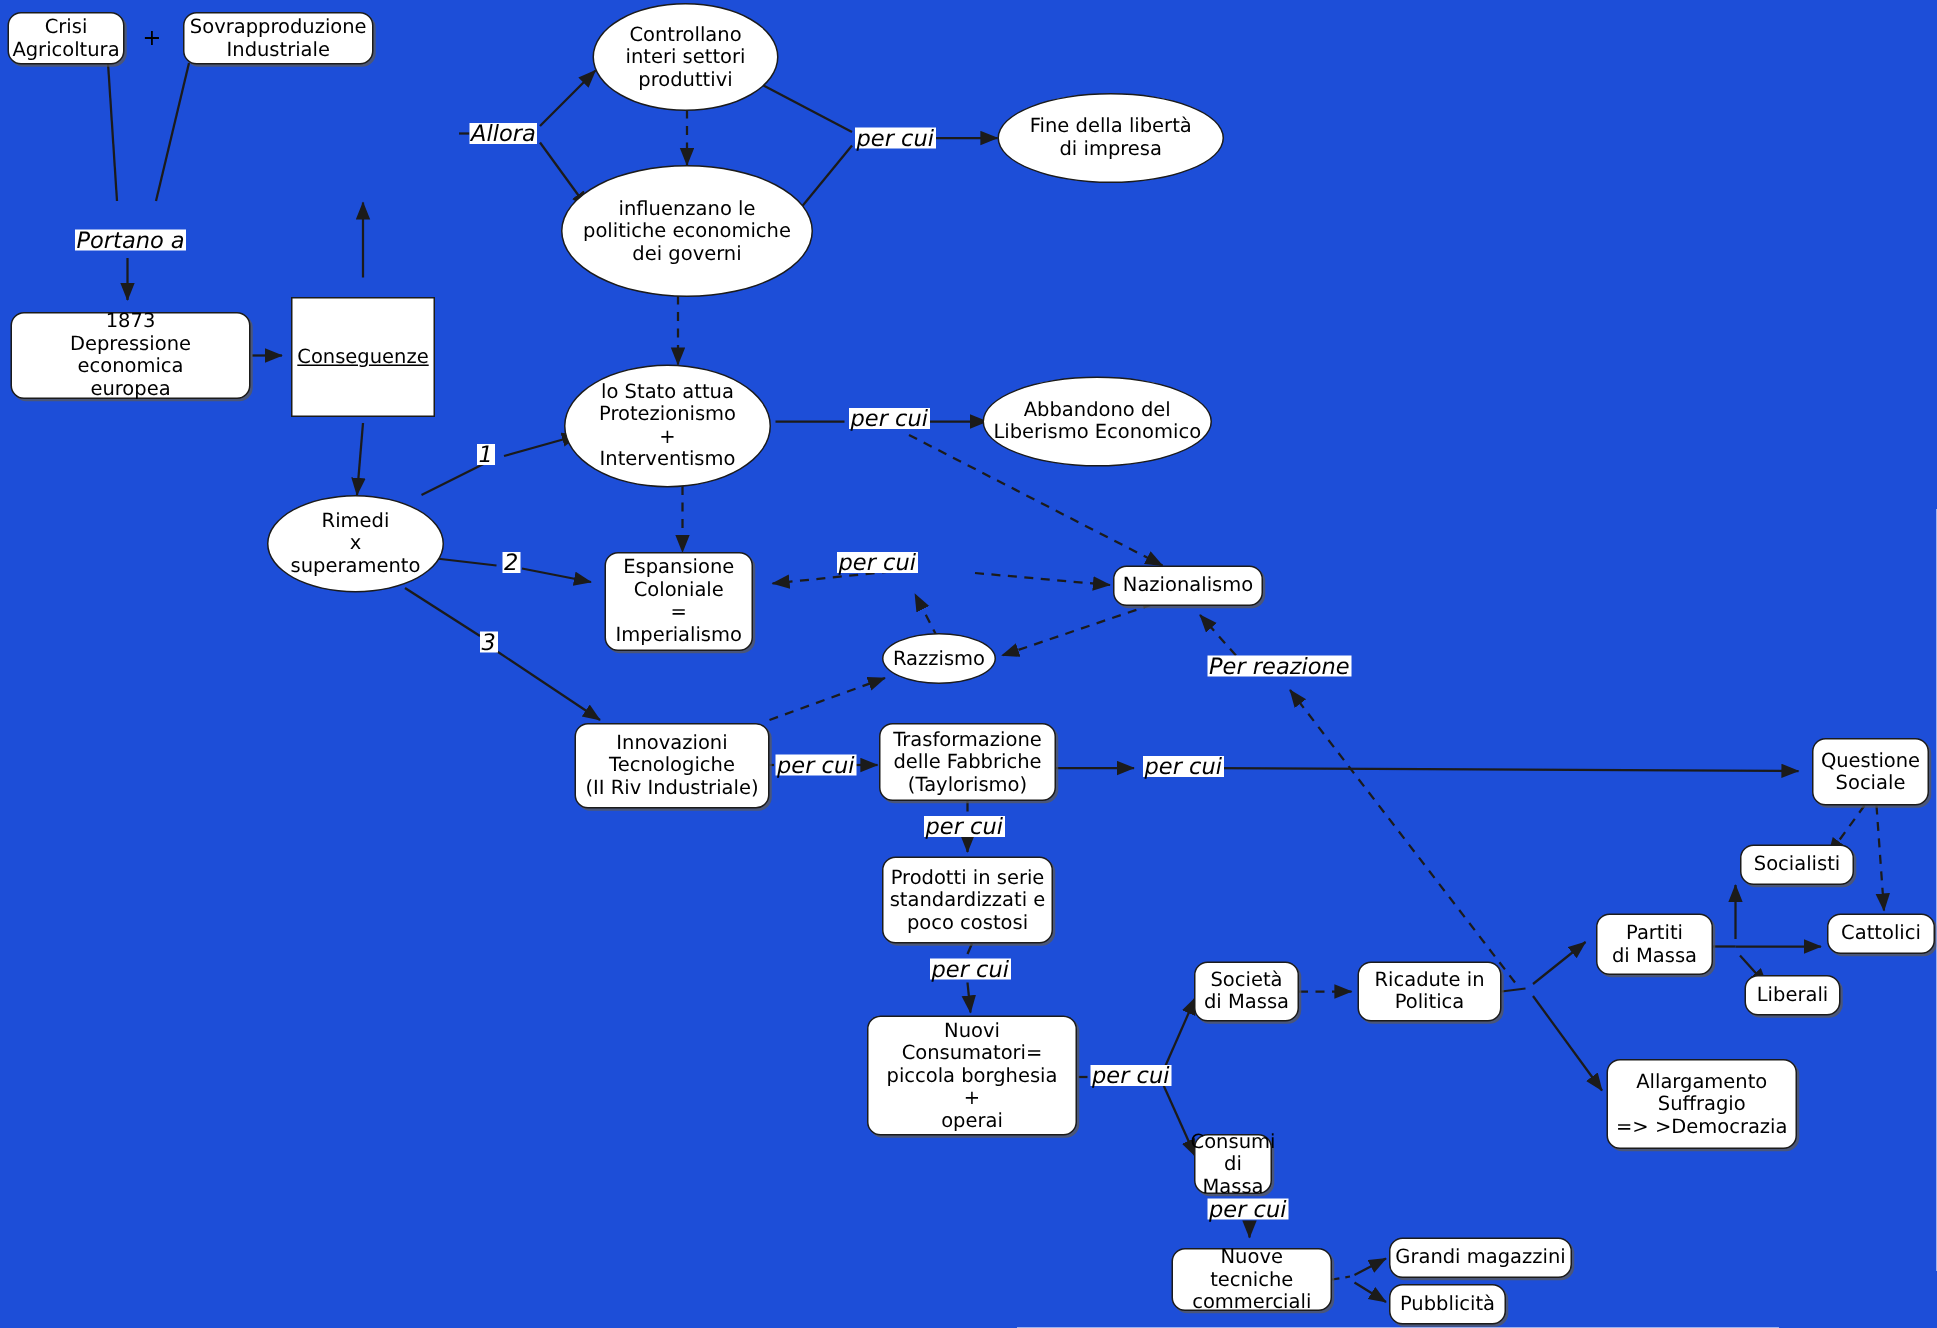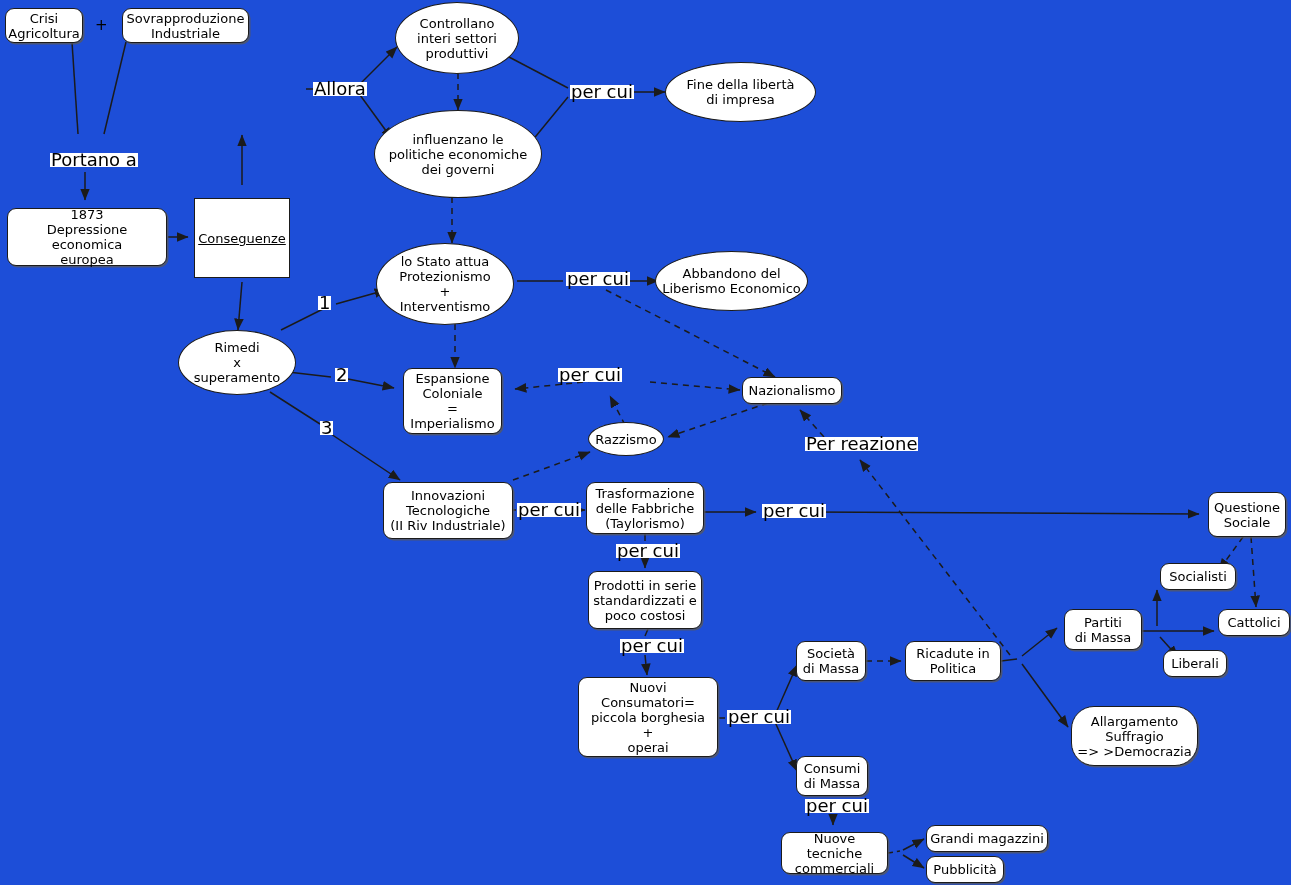--- a/index.html
+++ b/index.html
@@ -7,22 +7,22 @@
   #canvas{position:relative;width:1291px;height:885px;background:#1d4ed8;overflow:hidden;}
   svg#edges{position:absolute;left:0;top:0;width:1291px;height:885px;}
   .node{position:absolute;box-sizing:border-box;display:flex;align-items:center;
         justify-content:center;text-align:center;background:#fff;color:#000;
         font-size:13px;line-height:15px;}
   .node.rect{border:1.4px solid #1b1b1b;border-radius:9px;
              box-shadow:1.5px 1.5px 0 0 rgba(90,90,90,.75);}
   .node.sharp{border:1.4px solid #1b1b1b;border-radius:0;}
   .node.ellipse{border:1.4px solid #1b1b1b;border-radius:50%;}
   .node span{display:block;padding:0 3px;}
-  .edge-label{position:absolute;font-size:18px;color:#000;background:#fff;
-              white-space:nowrap;padding:0 1px;line-height:14px;}
+  .edge-label{position:absolute;font-size:15px;color:#000;background:#fff;
+              white-space:nowrap;padding:0 1px;line-height:14px;font-style:italic;}
   .plus{position:absolute;font-size:15px;color:#000;}
 </style>
 </head>
 <body>
 
 <div id="canvas">
 
   <svg id="edges" viewBox="0 0 1291 885" xmlns="http://www.w3.org/2000/svg">
     <defs>
       <marker id="ah" markerWidth="9" markerHeight="9" refX="7.6" refY="3.2" orient="auto" markerUnits="strokeWidth">
@@ -249,21 +249,21 @@
   <div class="node rect" style="left:905px;top:641px;width:96px;height:40px;flex-direction:column;">
     <span>Ricadute in</span>
     <span>Politica</span>
   </div>
 
   <div class="node rect" style="left:1064px;top:609px;width:78px;height:41px;flex-direction:column;">
     <span>Partiti</span>
     <span>di Massa</span>
   </div>
 
-  <div class="node rect" style="left:1071px;top:706px;width:127px;height:60px;flex-direction:column;border-radius:23px;">
+  <div class="node rect" style="left:1071px;top:706px;width:127px;height:60px;flex-direction:column;">
     <span>Allargamento</span>
     <span>Suffragio</span>
     <span>=&gt; &gt;Democrazia</span>
   </div>
 
   <div class="node rect" style="left:1208px;top:492px;width:78px;height:45px;flex-direction:column;">
     <span>Questione</span>
     <span>Sociale</span>
   </div>
 
@@ -272,21 +272,21 @@
   </div>
 
   <div class="node rect" style="left:1218px;top:609px;width:72px;height:27px;">
     <span>Cattolici</span>
   </div>
 
   <div class="node rect" style="left:1163px;top:650px;width:64px;height:27px;">
     <span>Liberali</span>
   </div>
 
-  <div class="node rect" style="left:796px;top:756px;width:72px;height:40px;flex-direction:column;">
+  <div class="node rect" style="left:796px;top:756px;width:52px;height:40px;flex-direction:column;">
     <span>Consumi</span>
     <span>di Massa</span>
   </div>
 
   <div class="node rect" style="left:781px;top:832px;width:107px;height:42px;flex-direction:column;">
     <span>Nuove tecniche</span>
     <span>commerciali</span>
   </div>
 
   <div class="node rect" style="left:926px;top:825px;width:122px;height:27px;">

